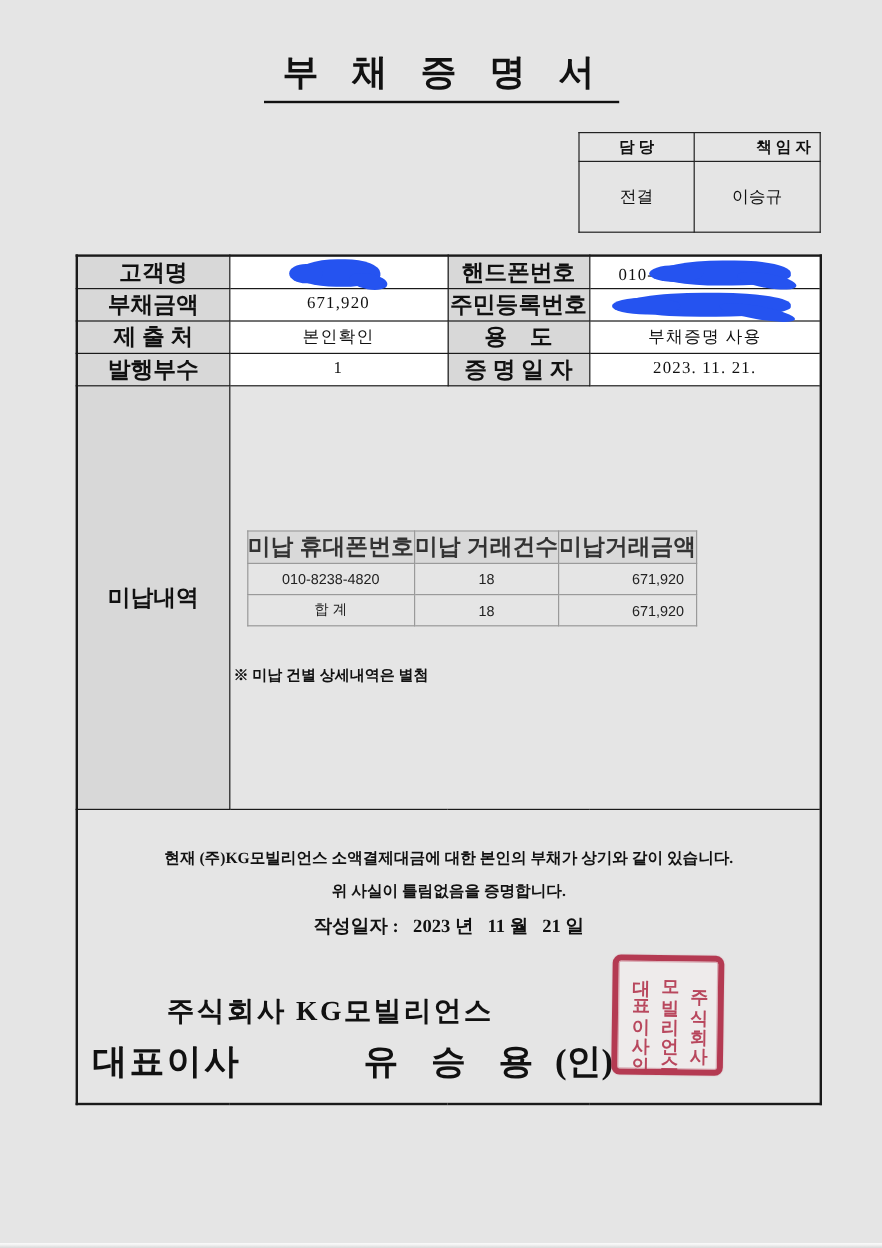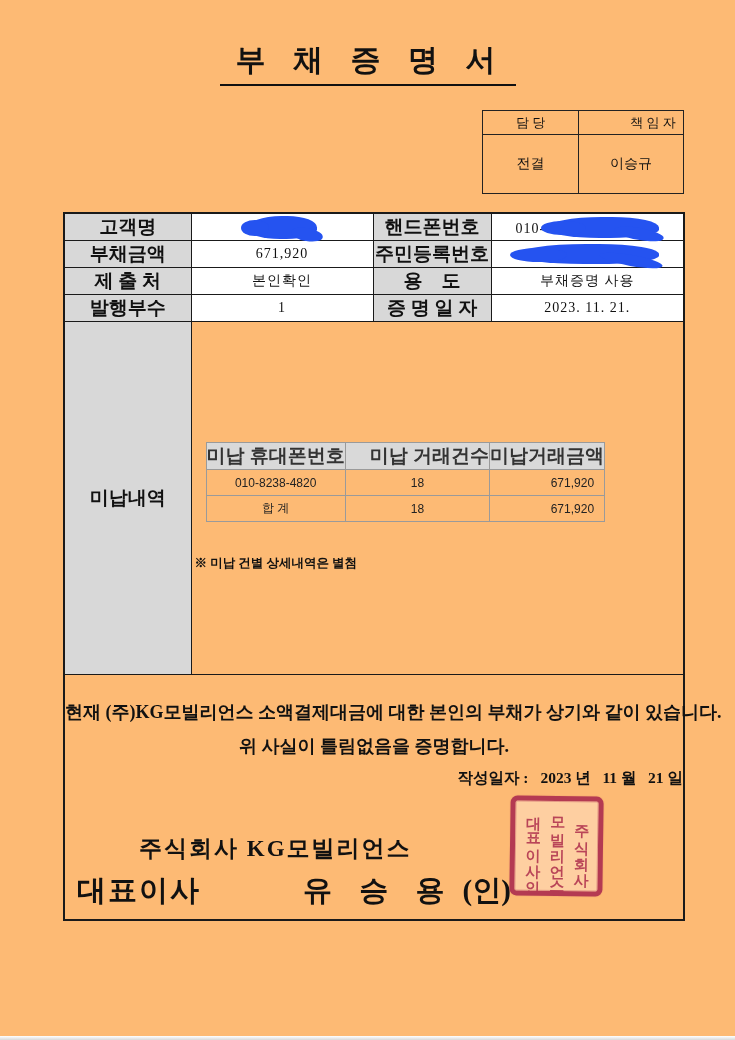--- a/index.html
+++ b/index.html
@@ -1,19 +1,19 @@
 <!DOCTYPE html>
 <html><head>
 <meta charset="utf-8">
 <style>
   * { margin:0; padding:0; box-sizing:border-box; }
   body { background:#fff; }
   .page {
     position:relative; width:735px; height:1040px; margin:0 auto;
-    background:#fdba74; overflow:hidden;
+    background:#e5e5e5; overflow:hidden;
     font-family:"Liberation Serif", serif; color:#111;
   }
   .page-bottom-edge {
     position:absolute; left:0; bottom:0; width:100%; height:4px;
     background:linear-gradient(#fff, #d9d9d9);
   }
 
   
   .title-wrap { position:absolute; top:40px; left:0; width:100%; text-align:center; }
   .title {
@@ -24,21 +24,21 @@
 
   
   .approval {
     position:absolute; left:482px; top:110px;
     border-collapse:collapse; table-layout:fixed;
   }
   .approval td {
     border:1px solid #222; text-align:center; vertical-align:middle;
     white-space:pre;
   }
-  .approval .hdr { width:96px; height:24px; font-size:13px; font-weight:normal; }
+  .approval .hdr { width:96px; height:24px; font-size:13px; font-weight:bold; }
   .approval .hdr2 { width:105px;padding-left:44px; }
   .approval .val { height:59px; font-size:14px;margin-left:16px; }
 
   
   .main-table {
     position:absolute; left:63px; top:212px; width:620px;
     border-collapse:collapse; table-layout:fixed;
     border:2px solid #1a1a1a;
   }
   .main-table th, .main-table td {
@@ -78,32 +78,32 @@
   .inner-table {
     margin:23px 0 0 14px; border-collapse:collapse; table-layout:fixed;
     font-family:"Liberation Sans", sans-serif; font-size:12px; color:#222;
   }
   .inner-table th, .inner-table td {
     border:1px solid #9a9a9a; height:26px; vertical-align:middle;
     text-align:center;
   }
   .inner-table th { background:#d9d9d9; font-weight:bold; color:#333; }
   .inner-table .c-phone { width:114px; }
-  .inner-table .c-count { width:108px;padding-left:24px; }
+  .inner-table .c-count { width:108px; }
   .inner-table .c-amount { width:113px; }
   .inner-table td.amount { text-align:right; padding-right:10px; }
   .footnote {
     margin:0 0 5px 3px; font-size:12.5px; font-weight:bold;
     font-family:"Liberation Serif", serif;
   }
 
   
   .decl-cell { vertical-align:top; text-align:center; padding-top:17px; }
-  .decl-line { font-size:18px; font-weight:bold; margin-bottom:10px; white-space:pre; }
-  .decl-date { display:flex; justify-content:flex-end; gap:12px;
+  .decl-line { font-size:13px; font-weight:bold; margin-bottom:10px; white-space:pre; }
+  .decl-date { display:flex; justify-content:center; gap:12px;
                font-size:15.5px; font-weight:bold; white-space:pre; }
   .sig-block { margin-top:44px; text-align:left; font-weight:bold; }
   .sig-company {
     margin-left:74px; font-size:23px; letter-spacing:2px; white-space:pre;
   }
   .sig-ceo-line {
     display:flex; margin-left:12px; margin-top:7px; font-size:29px; white-space:pre;
   }
   .sig-ceo-label { letter-spacing:2px; }
   .sig-ceo-name { margin-left:102px; letter-spacing:10px; }

